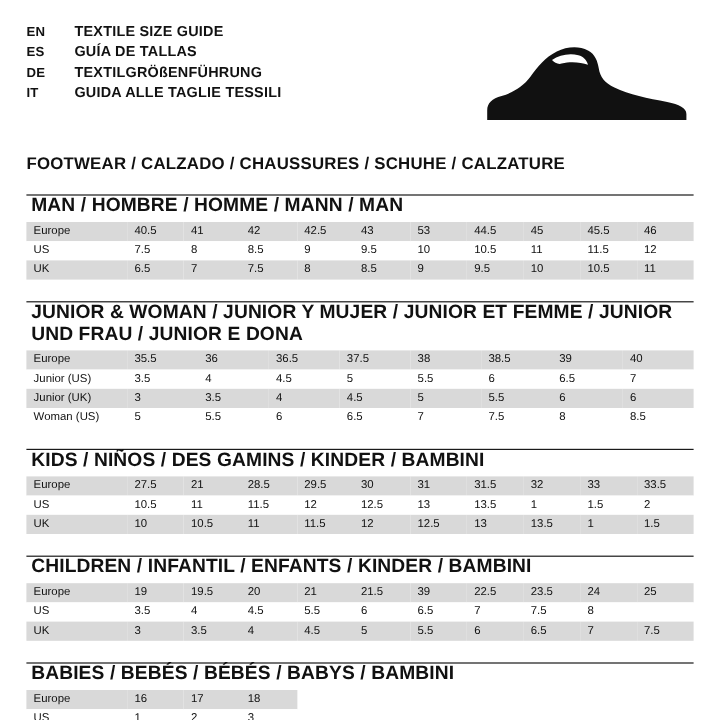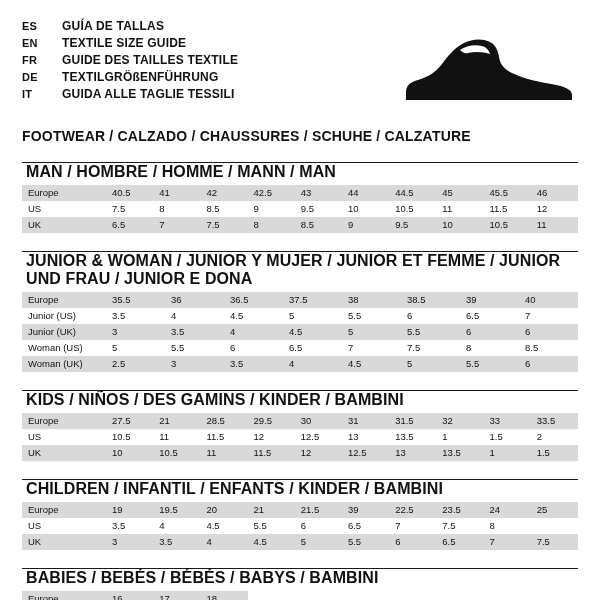--- a/index.html
+++ b/index.html
@@ -106,30 +106,26 @@
   }
 </style>
 </head>
 <body>
 
 <div class="page">
 
   <div class="header">
     <div class="lang-list">
       <div class="lang-row">
-        <span class="lang-code">ES</span>
-        <span class="lang-title">GUÍA DE TALLAS</span>
-      </div>
-      <div class="lang-row">
         <span class="lang-code">EN</span>
         <span class="lang-title">TEXTILE SIZE GUIDE</span>
       </div>
       <div class="lang-row">
-        <span class="lang-code">FR</span>
-        <span class="lang-title">GUIDE DES TAILLES TEXTILE</span>
+        <span class="lang-code">ES</span>
+        <span class="lang-title">GUÍA DE TALLAS</span>
       </div>
       <div class="lang-row">
         <span class="lang-code">DE</span>
         <span class="lang-title">TEXTILGRÖßENFÜHRUNG</span>
       </div>
       <div class="lang-row">
         <span class="lang-code">IT</span>
         <span class="lang-title">GUIDA ALLE TAGLIE TESSILI</span>
       </div>
     </div>
@@ -147,21 +143,21 @@
     <div class="block-title">MAN / HOMBRE / HOMME / MANN / MAN</div>
     <table class="sizes">
       <tbody>
           <tr class="shade">
         <td class="rowlabel">Europe</td>
         <td>40.5</td>
         <td>41</td>
         <td>42</td>
         <td>42.5</td>
         <td>43</td>
-        <td>44</td>
+        <td>53</td>
         <td>44.5</td>
         <td>45</td>
         <td>45.5</td>
         <td>46</td>
       </tr>
       <tr class="plain">
         <td class="rowlabel">US</td>
         <td>7.5</td>
         <td>8</td>
         <td>8.5</td>
@@ -231,31 +227,20 @@
       <tr class="plain">
         <td class="rowlabel">Woman (US)</td>
         <td>5</td>
         <td>5.5</td>
         <td>6</td>
         <td>6.5</td>
         <td>7</td>
         <td>7.5</td>
         <td>8</td>
         <td>8.5</td>
-      </tr>
-      <tr class="shade">
-        <td class="rowlabel">Woman (UK)</td>
-        <td>2.5</td>
-        <td>3</td>
-        <td>3.5</td>
-        <td>4</td>
-        <td>4.5</td>
-        <td>5</td>
-        <td>5.5</td>
-        <td>6</td>
       </tr>
     </tbody>
       </table>
   </div>
 
   <div class="block">
     <hr class="sep">
     <div class="block-title">KIDS / NIÑOS / DES GAMINS / KINDER / BAMBINI</div>
     <table class="sizes">
       <tbody>

